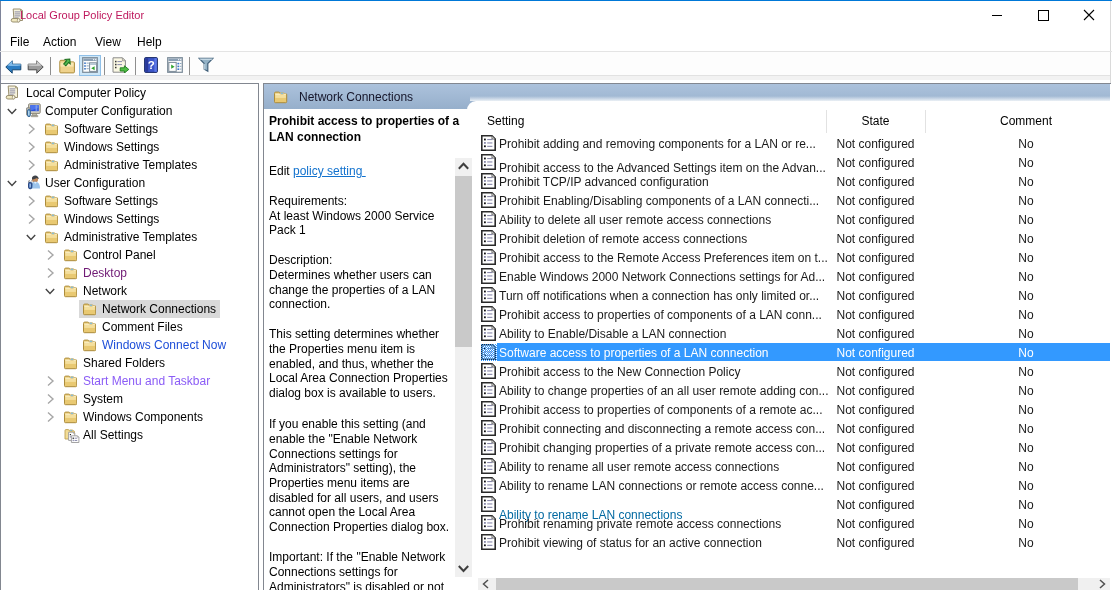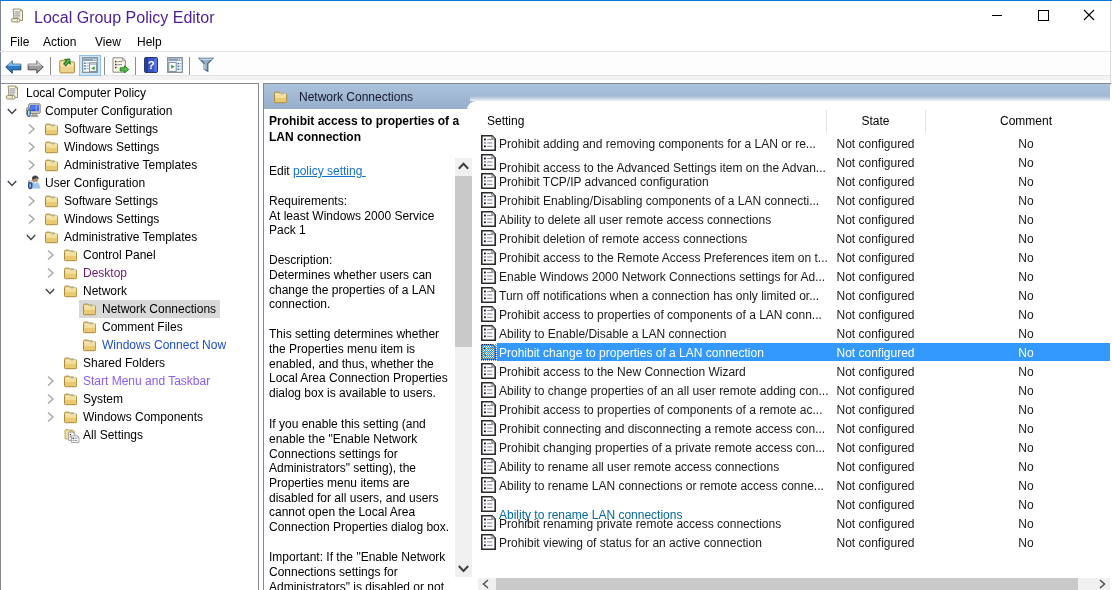--- a/index.html
+++ b/index.html
@@ -15,21 +15,21 @@
 <path d="M3.2 1 h7.3 l2 2 v9.5 h-8.5 z" fill="#F7F3DC" stroke="#9A9070" stroke-width="1"></path>
 <path d="M10.5 1 l2 2 h-2 z" fill="#D8CFA8" stroke="#9A9070" stroke-width="0.7"></path>
 <rect x="4.6" y="3.4" width="5.6" height="1" fill="#8C8CA8"></rect>
 <rect x="4.6" y="5.4" width="5.6" height="1" fill="#8C8CA8"></rect>
 <rect x="4.6" y="7.4" width="5.6" height="1" fill="#8C8CA8"></rect>
 <rect x="4.6" y="9.4" width="4" height="1" fill="#8C8CA8"></rect>
 <path d="M1.2 12.3 q0 -1.8 1.8 -1.8 h5.5 q1.5 0 1.5 1.8 q0 1.7 -1.5 1.7 h-5.6 q-1.7 0 -1.7 -1.7 z" fill="#F0E8C0" stroke="#9A9070" stroke-width="1"></path>
 <ellipse cx="8.6" cy="12.3" rx="1.3" ry="1.7" fill="#FBF8E8" stroke="#9A9070" stroke-width="0.8"></ellipse>
 </g>
   </svg>
-<div class="abs" style="left:34px;top:9px;font-size:16px;color:#4c1d95">Local Group Policy Editor</div>
+<div class="abs" style="left:20px;top:9px;font-size:11px;color:#be185d">Local Group Policy Editor</div>
 <div class="abs" style="left:992px;top:15px;width:10px;height:1px;background:#000"></div>
 <div class="abs" style="left:1038px;top:10px;width:9px;height:9px;border:1px solid #000"></div>
 <svg width="12" height="12" viewBox="0 0 12 12" style="position:absolute;left:1083px;top:9px">
     <path d="M1 1 L11 11 M11 1 L1 11" stroke="#000" stroke-width="1.1"></path>
   </svg>
 <div class="abs" style="left:10px;top:35px;color:#000">File</div>
 <div class="abs" style="left:43px;top:35px;color:#000">Action</div>
 <div class="abs" style="left:95px;top:35px;color:#000">View</div>
 <div class="abs" style="left:137px;top:35px;color:#000">Help</div>
 <div class="abs" style="left:0;top:51px;width:1112px;height:1px;background:#E4E4E4"></div>
@@ -687,38 +687,38 @@
     <svg width="16" height="17" viewBox="0 0 16 17" style="position:absolute">
       <defs>
         <pattern id="chk" width="2" height="2" patternUnits="userSpaceOnUse">
           <rect width="1" height="1" fill="#3399FF"></rect>
           <rect x="1" y="1" width="1" height="1" fill="#3399FF"></rect>
         </pattern>
       </defs>
       <rect width="16" height="17" fill="url(#chk)"></rect>
     </svg>
   </div>
-<div class="abs" style="left:499px;top:346px;white-space:nowrap;color:#FFF">Prohibit change to properties of a LAN connection</div>
+<div class="abs" style="left:499px;top:346px;white-space:nowrap;color:#FFF">Software access to properties of a LAN connection</div>
 <div class="abs" style="left:826px;top:346px;width:99px;text-align:center;color:#FFF">Not configured</div>
 <div class="abs" style="left:925px;top:346px;width:202px;text-align:center;color:#FFF">No</div>
 <div class="abs" style="left:481px;top:363px;width:15px;height:16px">
     <svg width="15" height="16" viewBox="0 0 15 16" style="position:absolute;left:0;top:0">
       <g>
 <path d="M0.8 0.8 h10.2 l3.2 3.2 v11.2 h-13.4 z" fill="#FFFFFF" stroke="#2A2A2A" stroke-width="1.6"></path>
 <path d="M11 0.8 l3.2 3.2 h-3.2 z" fill="#FFFFFF" stroke="#555" stroke-width="0.9"></path>
 <rect x="3" y="3.6" width="1.8" height="1.8" fill="#111"></rect>
 <rect x="3" y="7.0" width="1.8" height="1.8" fill="#8888AA"></rect>
 <rect x="3" y="10.4" width="1.8" height="1.8" fill="#111"></rect>
 <rect x="6.2" y="4.0" width="5.2" height="1.1" fill="#8888AA"></rect>
 <rect x="6.2" y="7.4" width="5.2" height="1.1" fill="#8888AA"></rect>
 <rect x="6.2" y="10.8" width="5.2" height="1.1" fill="#8888AA"></rect>
 </g>
     </svg>
   </div>
-<div class="abs" style="left:499px;top:365px;white-space:nowrap;color:#1A1A1A">Prohibit access to the New Connection Wizard</div>
+<div class="abs" style="left:499px;top:365px;white-space:nowrap;color:#1A1A1A">Prohibit access to the New Connection Policy</div>
 <div class="abs" style="left:826px;top:365px;width:99px;text-align:center;color:#1A1A1A">Not configured</div>
 <div class="abs" style="left:925px;top:365px;width:202px;text-align:center;color:#1A1A1A">No</div>
 <div class="abs" style="left:481px;top:382px;width:15px;height:16px">
     <svg width="15" height="16" viewBox="0 0 15 16" style="position:absolute;left:0;top:0">
       <g>
 <path d="M0.8 0.8 h10.2 l3.2 3.2 v11.2 h-13.4 z" fill="#FFFFFF" stroke="#2A2A2A" stroke-width="1.6"></path>
 <path d="M11 0.8 l3.2 3.2 h-3.2 z" fill="#FFFFFF" stroke="#555" stroke-width="0.9"></path>
 <rect x="3" y="3.6" width="1.8" height="1.8" fill="#111"></rect>
 <rect x="3" y="7.0" width="1.8" height="1.8" fill="#8888AA"></rect>
 <rect x="3" y="10.4" width="1.8" height="1.8" fill="#111"></rect>

